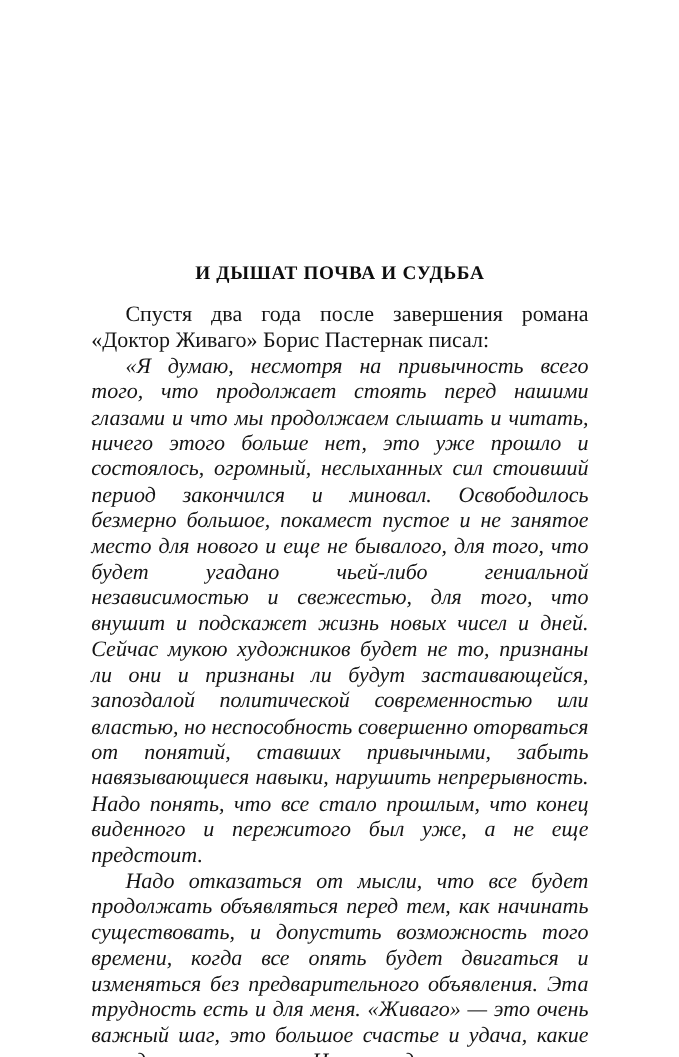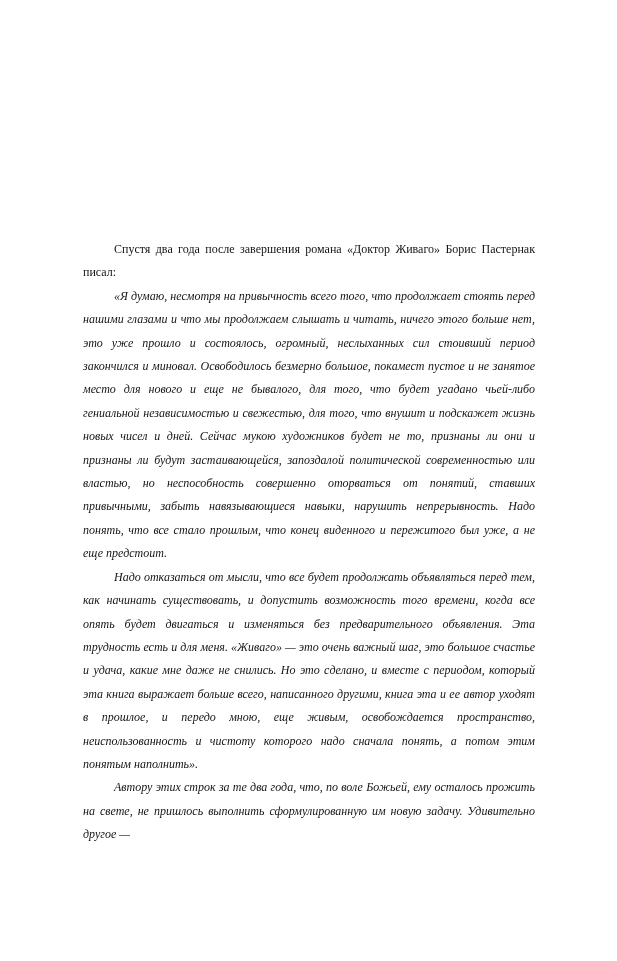--- a/index.html
+++ b/index.html
@@ -32,36 +32,37 @@
     font-size: 17.5px;
     font-weight: bold;
     text-align: center;
     letter-spacing: 0.6px;
     margin: 0 0 16px 0;
     color: #0d0d0d;
     text-transform: uppercase;
   }
   p.para {
     margin: 0;
-    font-size: 12px;
+    font-size: 20px;
     line-height: 23.4px;
     text-align: justify;
     text-indent: 31px;
     color: #141414;
     hyphens: manual;
     word-spacing: 0.1px;
   }
   p.para + p.para {
     margin-top: 0;
     font-style: italic;
   }
 </style>
 </head>
 <body>
 
 <div class="page">
   <div class="content">
+    <h1 class="doc-title">И ДЫШАТ ПОЧВА И СУДЬБА</h1>
     <p class="para">Спустя два года после завершения романа «Доктор Живаго» Борис Пастернак писал:</p>
     <p class="para">«Я думаю, несмотря на привычность всего того, что продолжает стоять перед нашими глазами и что мы продолжаем слышать и читать, ничего этого больше нет, это уже прошло и состоялось, огромный, неслыханных сил стоивший период закончился и миновал. Освободилось безмерно большое, покамест пустое и не занятое место для нового и еще не бывалого, для того, что будет угадано чьей-либо гениальной независимостью и свежестью, для того, что внушит и подскажет жизнь новых чисел и дней. Сейчас мукою художников будет не то, признаны ли они и признаны ли будут застаивающейся, запоздалой политической современностью или властью, но неспособность совершенно оторваться от понятий, ставших привычными, забыть навязывающиеся навыки, нарушить непрерывность. Надо понять, что все стало прошлым, что конец виденного и пережитого был уже, а не еще предстоит.</p>
     <p class="para">Надо отказаться от мысли, что все будет продолжать объявляться перед тем, как начинать существовать, и допустить возможность того времени, когда все опять будет двигаться и изменяться без предварительного объявления. Эта трудность есть и для меня. «Живаго» — это очень важный шаг, это большое счастье и удача, какие мне даже не снились. Но это сделано, и вместе с периодом, который эта книга выражает больше всего, написанного другими, книга эта и ее автор уходят в прошлое, и передо мною, еще живым, освобождается пространство, неиспользованность и чистоту которого надо сначала понять, а потом этим понятым наполнить».</p>
     <p class="para">Автору этих строк за те два года, что, по воле Божьей, ему осталось прожить на свете, не пришлось выполнить сформулированную им новую задачу. Удивительно другое —</p>
   </div>
 </div>
 
 </body></html>

